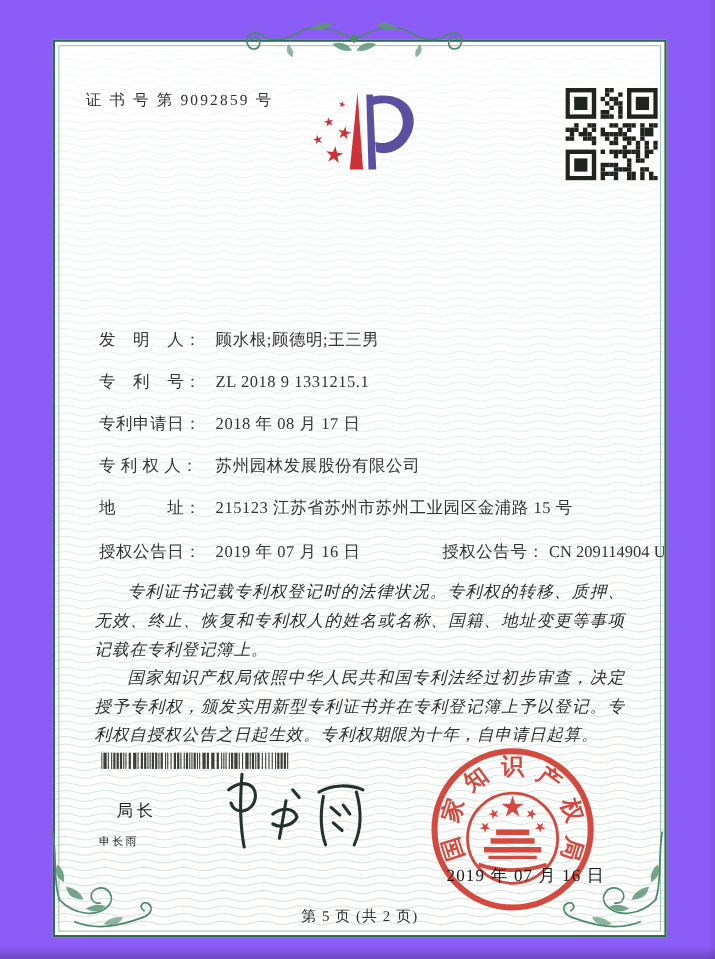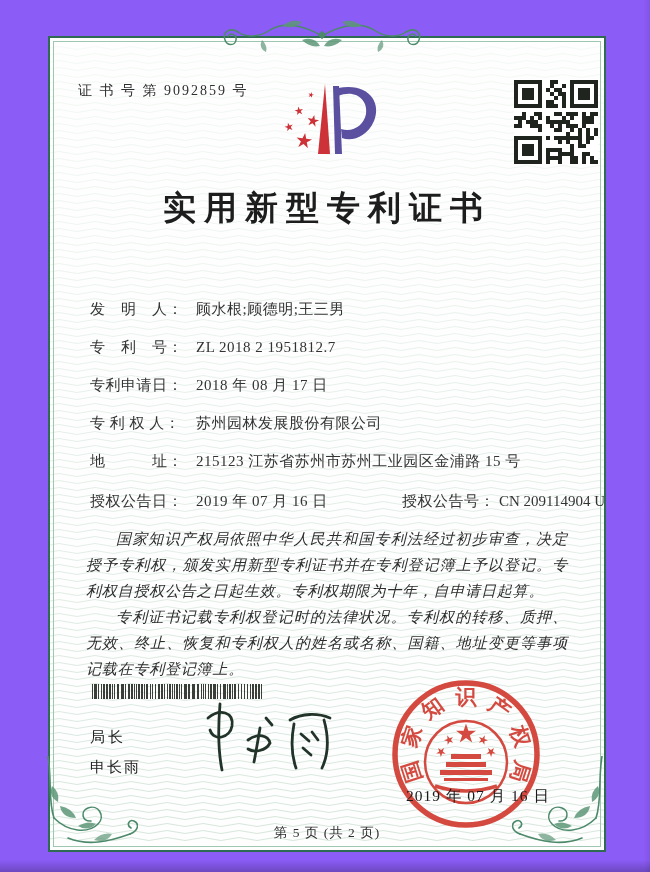--- a/index.html
+++ b/index.html
@@ -14,22 +14,22 @@
   .qr{position:absolute;left:464px;top:42px;}
   .title{position:absolute;left:0;right:0;top:148px;margin:0;text-align:center;font-size:33px;font-weight:700;letter-spacing:8px;color:#1d1d1d;}
   .row{position:absolute;left:40px;font-size:15px;white-space:nowrap;color:#333;}
   .row .lab{display:inline-block;width:106px;letter-spacing:0.5px;}
   .row .val{letter-spacing:0.5px;}
   .row2{position:absolute;left:352px;font-size:15px;white-space:nowrap;color:#333;}
   .row2 .lab2{margin-right:4px;letter-spacing:0.5px;}
   .paras{position:absolute;left:36px;top:488px;width:482px;font-size:15px;line-height:26px;text-align:justify;font-style:italic;letter-spacing:0.8px;color:#2d2d2d;}
   .paras p{margin:0;text-indent:2em;}
   .barcode{position:absolute;left:42px;top:646px;}
-  .signer-title{position:absolute;left:40px;top:690px;font-size:15px;letter-spacing:3px;color:#222;}
-  .signer-name{position:absolute;left:40px;top:720px;font-size:15px;letter-spacing:2px;color:#222;}
+  .signer-title{position:absolute;left:56px;top:690px;font-size:15px;letter-spacing:3px;color:#222;}
+  .signer-name{position:absolute;left:40px;top:720px;font-size:10px;letter-spacing:2px;color:#222;}
   .signature{position:absolute;left:138px;top:652px;}
   .seal{position:absolute;left:336px;top:636px;z-index:2;}
   .seal-date{position:absolute;left:356px;top:748px;z-index:3;font-size:15.5px;letter-spacing:1px;color:#1a1a1a;}
   .footer{position:absolute;left:0;right:0;top:786px;text-align:center;font-size:13.5px;letter-spacing:1px;color:#2f2f2f;}
   .orn{position:absolute;z-index:3;pointer-events:none;}
   .orn-top{left:222px;top:18px;}
   .orn-bl{left:38px;top:756px;}
   .orn-br{left:512px;top:756px;}
   .scan-bottom{position:absolute;left:0;right:0;bottom:0;height:12px;background:linear-gradient(to bottom,rgba(0,0,0,0),rgba(0,0,0,0.22));z-index:5;}
   .scan-right{position:absolute;top:0;bottom:0;right:0;width:6px;background:linear-gradient(to right,rgba(0,0,0,0),rgba(0,0,0,0.08));z-index:5;}
@@ -322,47 +322,46 @@
           <rect x="4" y="4" width="20" height="20" fill="#ffffff"></rect>
           <rect x="8" y="8" width="12" height="12" fill="#20241f"></rect>
           <rect x="56" y="0" width="28" height="28" fill="#20241f"></rect>
           <rect x="60" y="4" width="20" height="20" fill="#ffffff"></rect>
           <rect x="64" y="8" width="12" height="12" fill="#20241f"></rect>
           <rect x="0" y="56" width="28" height="28" fill="#20241f"></rect>
           <rect x="4" y="60" width="20" height="20" fill="#ffffff"></rect>
           <rect x="8" y="64" width="12" height="12" fill="#20241f"></rect>
         </svg>
 
-      <h1 class="title">实用新型专利证书</h1>
 
       <div class="row" style="top:262px">
         <span class="lab">发　明　人：</span><span class="val">顾水根;顾德明;王三男</span>
       </div>
       <div class="row" style="top:300px">
-        <span class="lab">专　利　号：</span><span class="val">ZL 2018 2 1951812.7</span>
+        <span class="lab">专　利　号：</span><span class="val">ZL 2018 9 1331215.1</span>
       </div>
       <div class="row" style="top:338px">
         <span class="lab">专利申请日：</span><span class="val">2018 年 08 月 17 日</span>
       </div>
       <div class="row" style="top:376px">
         <span class="lab">专 利 权 人：</span><span class="val">苏州园林发展股份有限公司</span>
       </div>
       <div class="row" style="top:414px">
         <span class="lab">地　　　址：</span><span class="val">215123 江苏省苏州市苏州工业园区金浦路 15 号</span>
       </div>
       <div class="row" style="top:454px">
         <span class="lab">授权公告日：</span><span class="val">2019 年 07 月 16 日</span>
       </div>
       <div class="row2" style="top:454px">
         <span class="lab2">授权公告号：</span><span class="val">CN 209114904 U</span>
       </div>
 
       <div class="paras">
+        <p>专利证书记载专利权登记时的法律状况。专利权的转移、质押、无效、终止、恢复和专利权人的姓名或名称、国籍、地址变更等事项记载在专利登记簿上。</p>
         <p>国家知识产权局依照中华人民共和国专利法经过初步审查，决定授予专利权，颁发实用新型专利证书并在专利登记簿上予以登记。专利权自授权公告之日起生效。专利权期限为十年，自申请日起算。</p>
-        <p>专利证书记载专利权登记时的法律状况。专利权的转移、质押、无效、终止、恢复和专利权人的姓名或名称、国籍、地址变更等事项记载在专利登记簿上。</p>
       </div>
 
       <svg id="barcode" class="barcode" width="172" height="15">
           <rect x="0" y="0" width="1" height="15" fill="#20241f" opacity="0.88"></rect>
           <rect x="2" y="0" width="3" height="15" fill="#20241f" opacity="0.88"></rect>
           <rect x="6" y="0" width="1" height="15" fill="#20241f" opacity="0.88"></rect>
           <rect x="9" y="0" width="1" height="15" fill="#20241f" opacity="0.88"></rect>
           <rect x="11" y="0" width="2" height="15" fill="#20241f" opacity="0.88"></rect>
           <rect x="14" y="0" width="2" height="15" fill="#20241f" opacity="0.88"></rect>
           <rect x="17" y="0" width="2" height="15" fill="#20241f" opacity="0.88"></rect>

